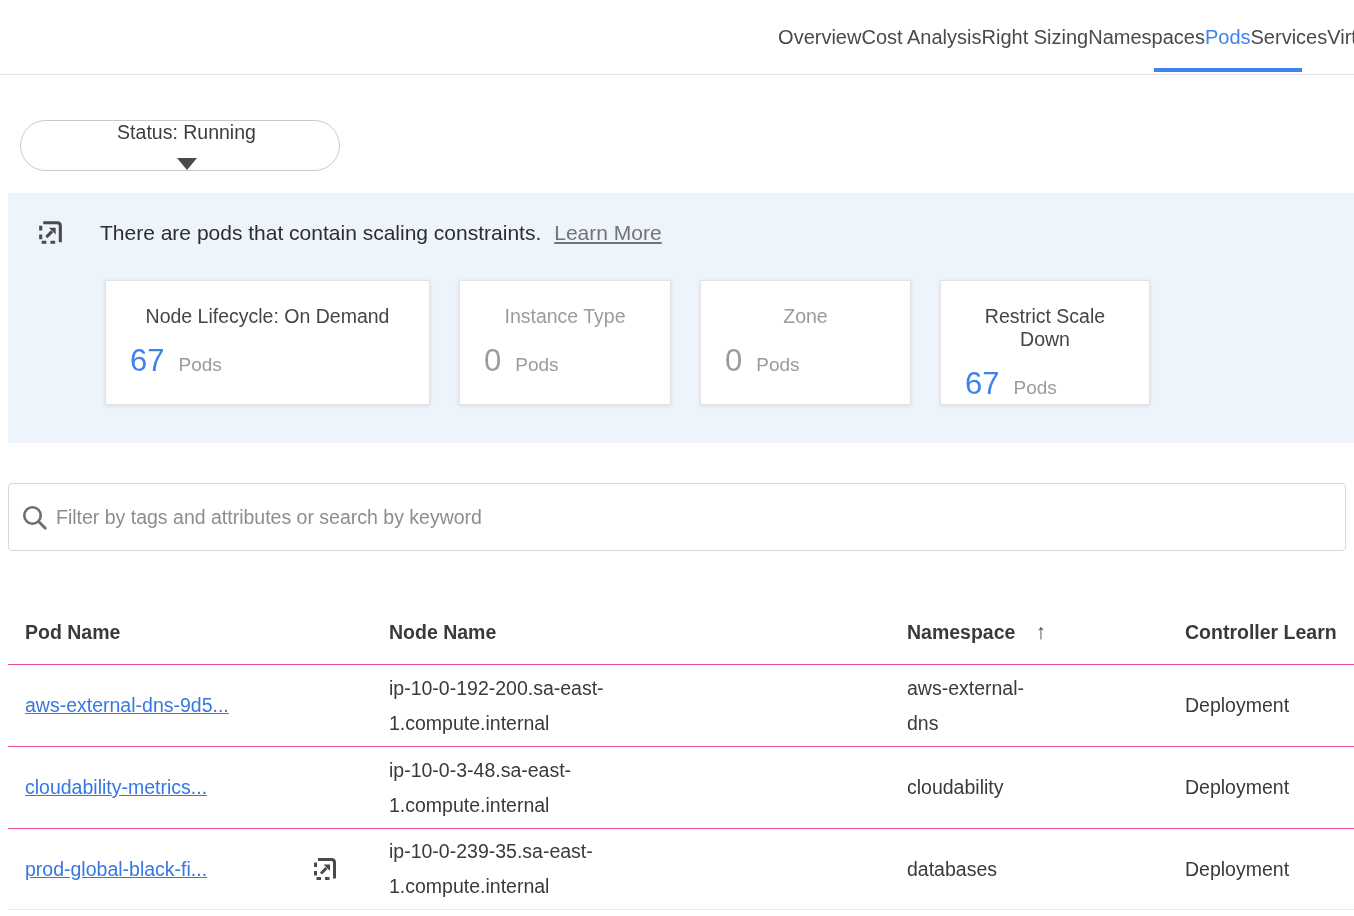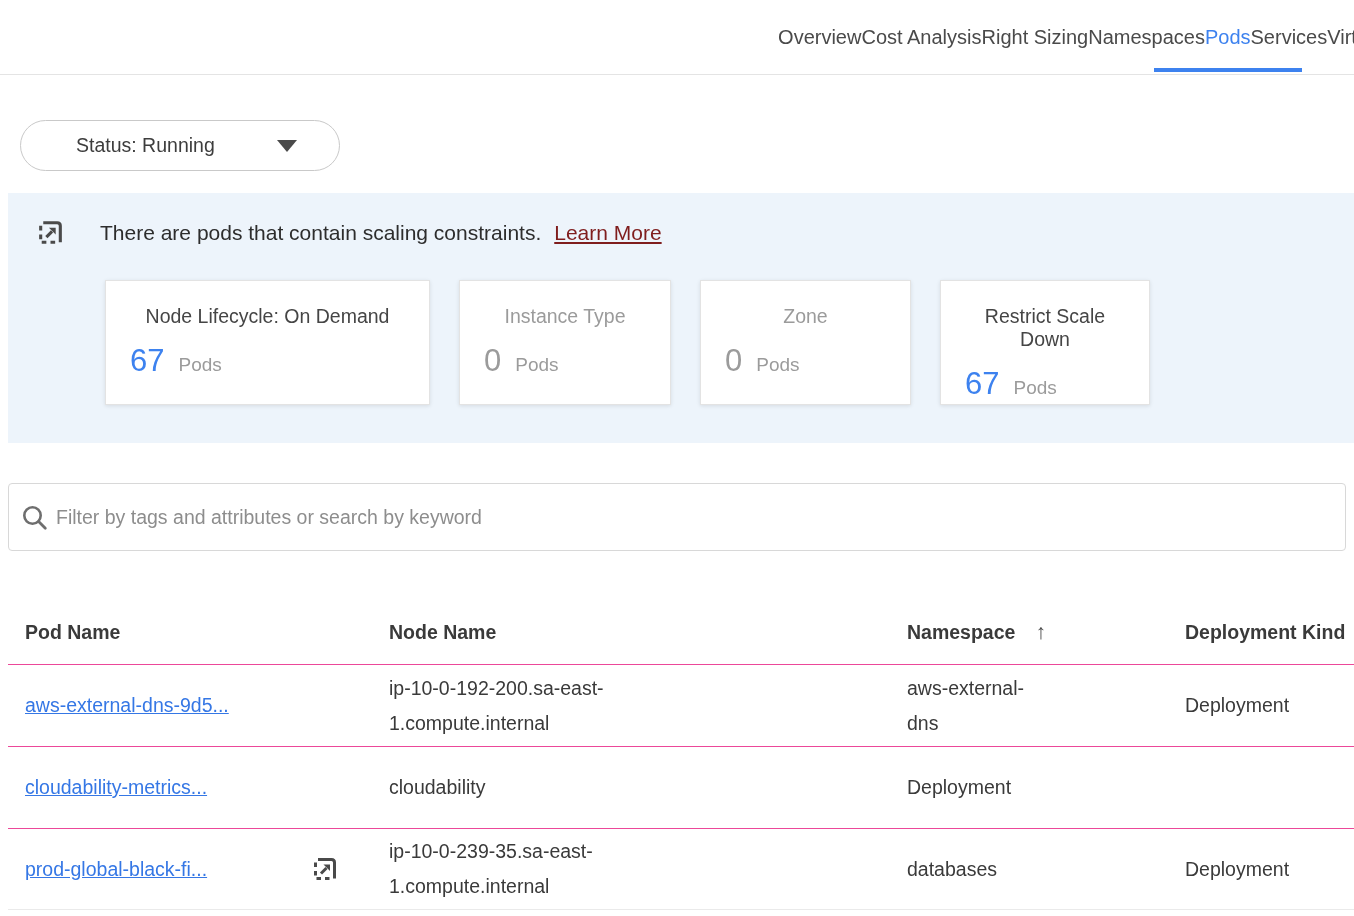--- a/index.html
+++ b/index.html
@@ -14,31 +14,31 @@
          align-items:center; position:relative; cursor:pointer; }
   .tab.active { color:#3d82ef; }
   .tab.active::after { content:""; position:absolute; left:-51px; right:-51px;
          bottom:3px; height:4px; background:#3d82ef; }
   .tab.clipped { margin-right:-14px; }
 
   
   .status-pill { margin:45px 0 0 20px; width:320px; height:51px;
          border:1.5px solid #c9c9c9; border-radius:26px; display:flex;
          align-items:center; justify-content:space-between;
-         padding:0 42px 0 55px; cursor:pointer; background:#fff; }
+         padding:0 42px 0 55px; cursor:pointer; background:#fff;flex-direction:column; }
   .status-pill .label { font-size:19.5px; color:#3d3d3d; }
   .caret-down { width:0; height:0; border-left:10px solid transparent;
          border-right:10px solid transparent; border-top:12px solid #4a4a4a; }
 
   
   .banner { margin:22px 0 0 8px; width:1346px; height:250px;
             background:#edf4fb; padding:24px 0 0 27px;text-align:center; }
   .banner-head { display:flex; align-items:center; }
   .banner-head .msg { font-size:21px; color:#2d2d2d; margin-left:34px; }
-  .banner-head .link { font-size:21px; color:#7f1d1d; margin-left:13px;
+  .banner-head .link { font-size:21px; color:#737373; margin-left:13px;
             text-decoration:underline; cursor:pointer; }
   .scale-icon { width:31px; height:31px; flex:0 0 auto; }
 
   .cards { display:flex; gap:29px; margin:32px 0 0 70px; }
   .card { background:#ffffff; border:1px solid #e3e3e3; height:125px;
           box-shadow:0 1px 4px rgba(0,0,0,0.10); padding:24px 24px 0 24px; }
   .card.c0 { width:325px; } .card.c1 { width:212px; }
   .card.c2 { width:211px; } .card.c3 { width:210px; }
   .card .title { font-size:19.5px; color:#454545; }
   .card .value-row { display:flex; align-items:baseline; gap:14px; margin-top:15px; }
@@ -142,40 +142,43 @@
 </div>
 
 <div class="table">
   <div class="thead">
     <div>Pod Name</div>
     <div>Node Name</div>
     <div class="th-sort">
       <span>Namespace</span>
       <span class="sort-arrow">↑</span>
     </div>
-    <div>Deployment Kind</div>
+    <div>Controller Learn</div>
   </div>
 
   <div class="trow">
     <div class="pod-cell">
       <a class="pod-link">aws-external-dns-9d5...</a>
     </div>
     <div class="node-cell">
         <div>ip-10-0-192-200.sa-east-1.compute.internal</div>
       </div>
     <div class="ns-cell">
         <div>aws-external-dns</div>
       </div>
     <div>Deployment</div>
   </div>
 
   <div class="trow">
     <div class="pod-cell">
       <a class="pod-link">cloudability-metrics...</a>
     </div>
+    <div class="node-cell">
+        <div>ip-10-0-3-48.sa-east-1.compute.internal</div>
+      </div>
     <div class="ns-cell">
         <div>cloudability</div>
       </div>
     <div>Deployment</div>
   </div>
 
   <div class="trow">
     <div class="pod-cell">
       <a class="pod-link">prod-global-black-fi...</a>
       <svg class="row-scale-icon" viewBox="0 0 30 30">

